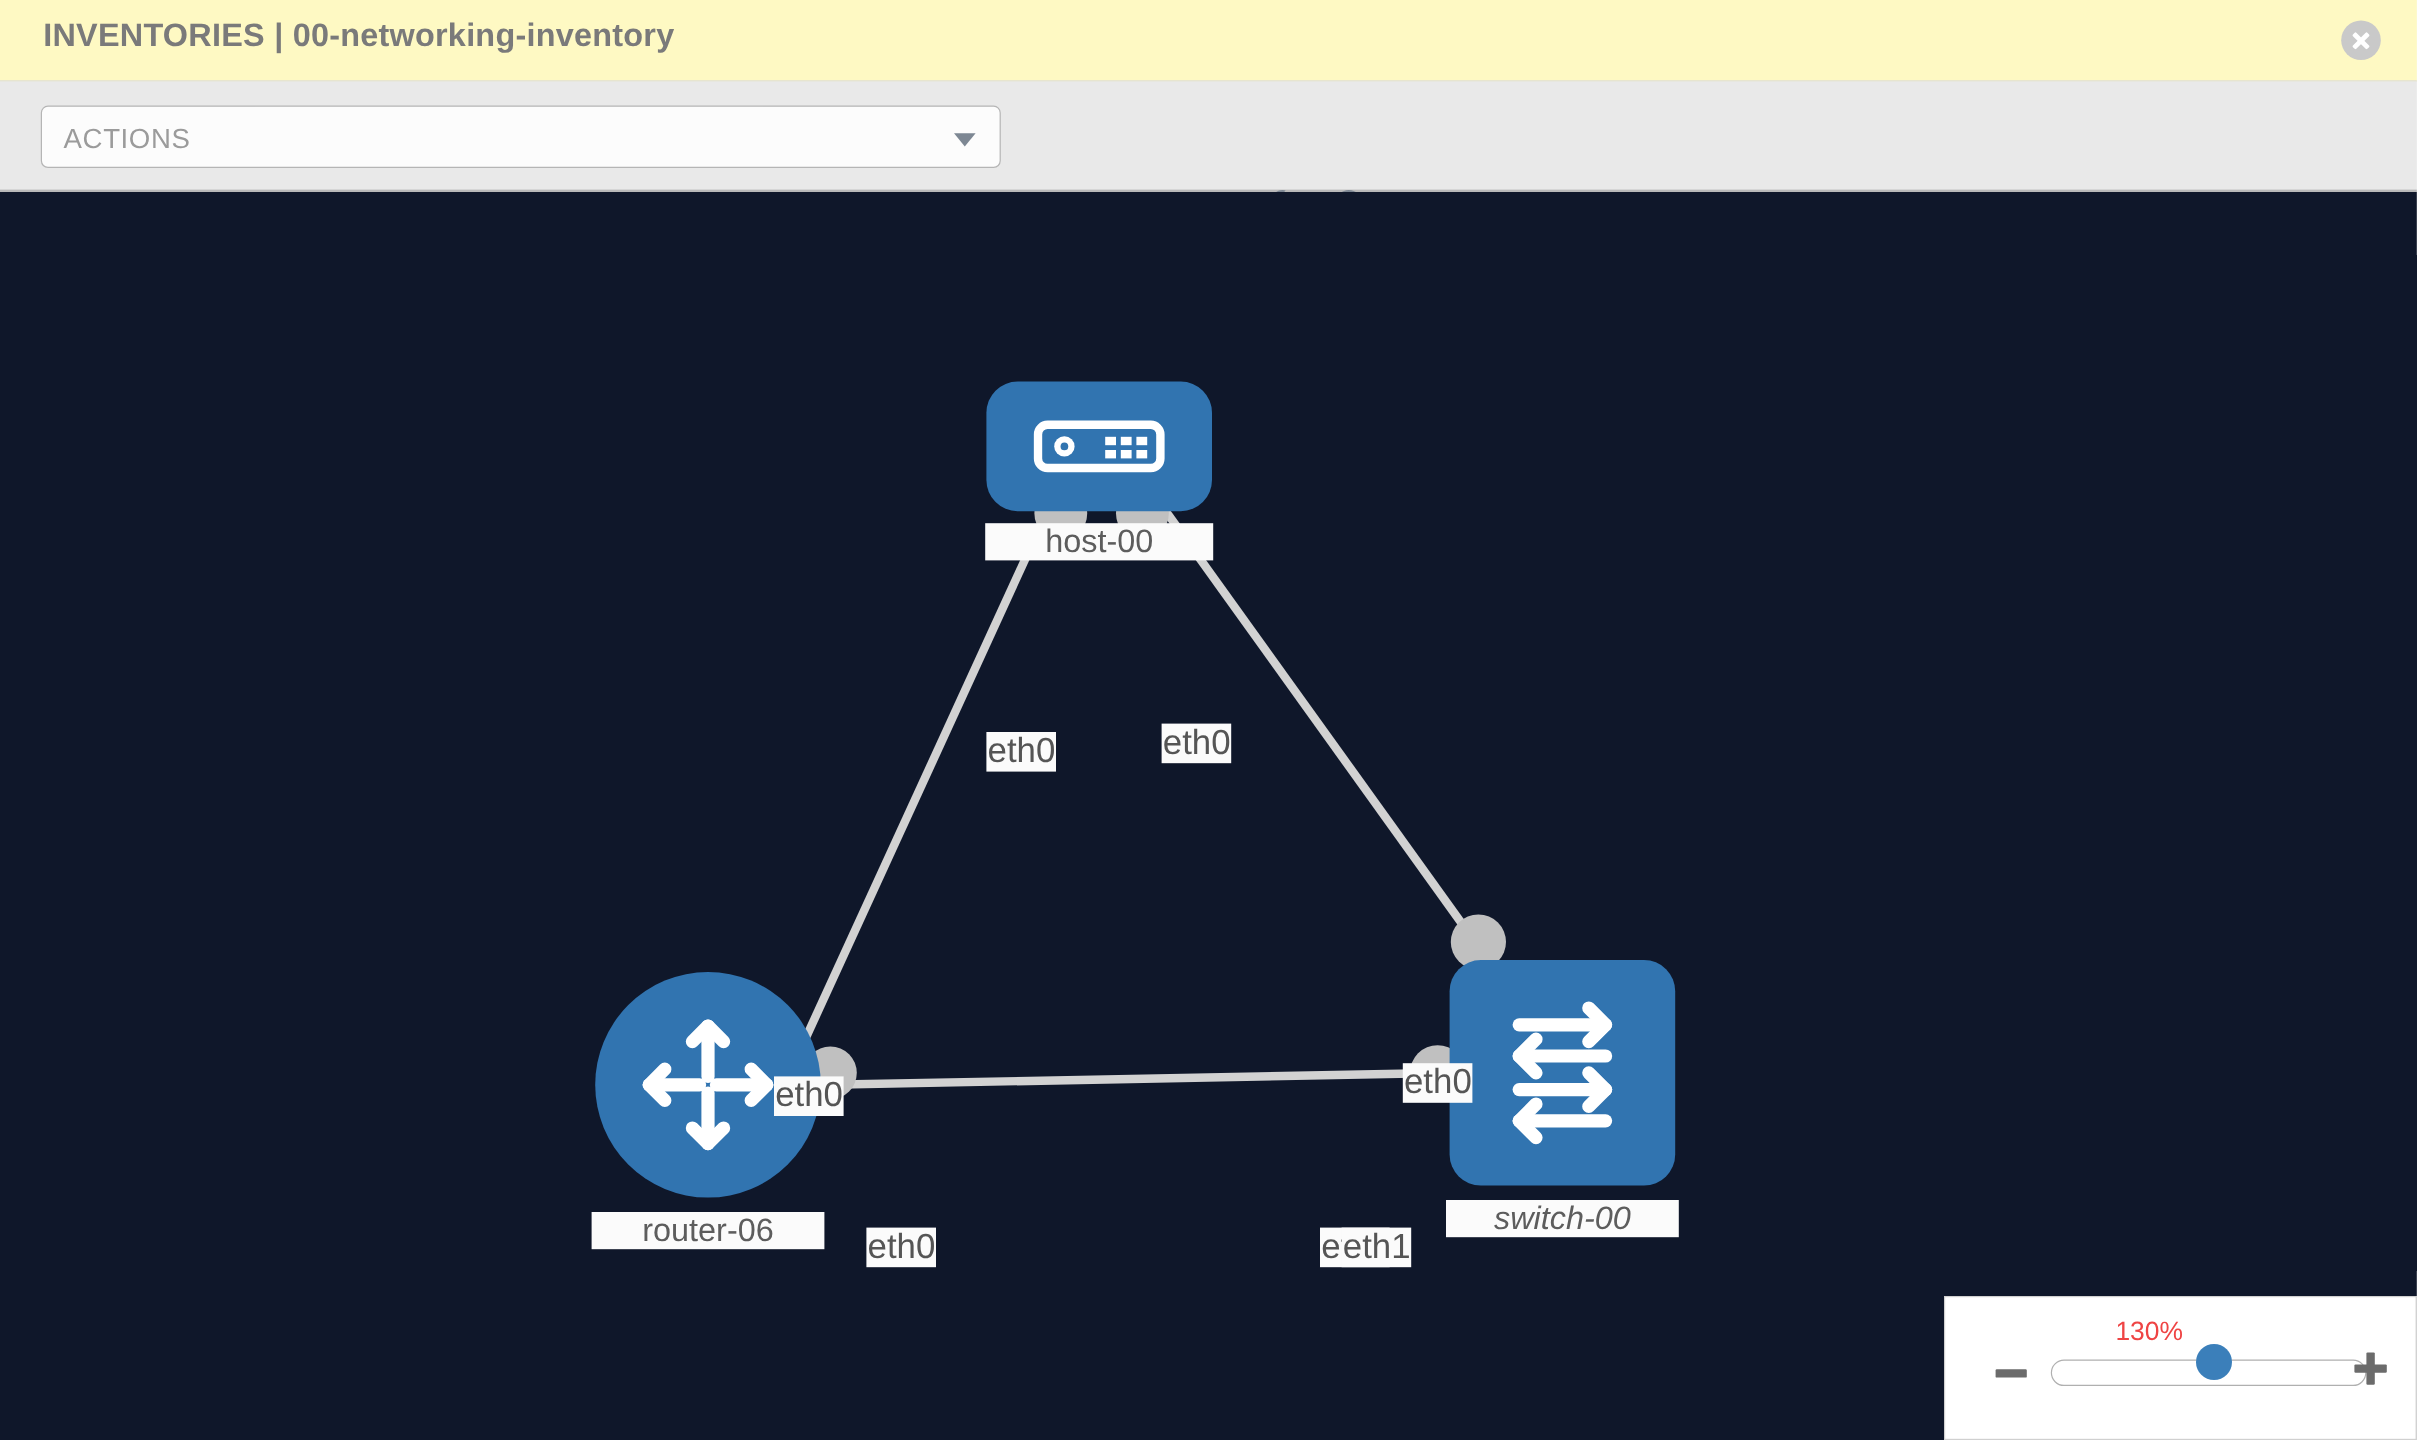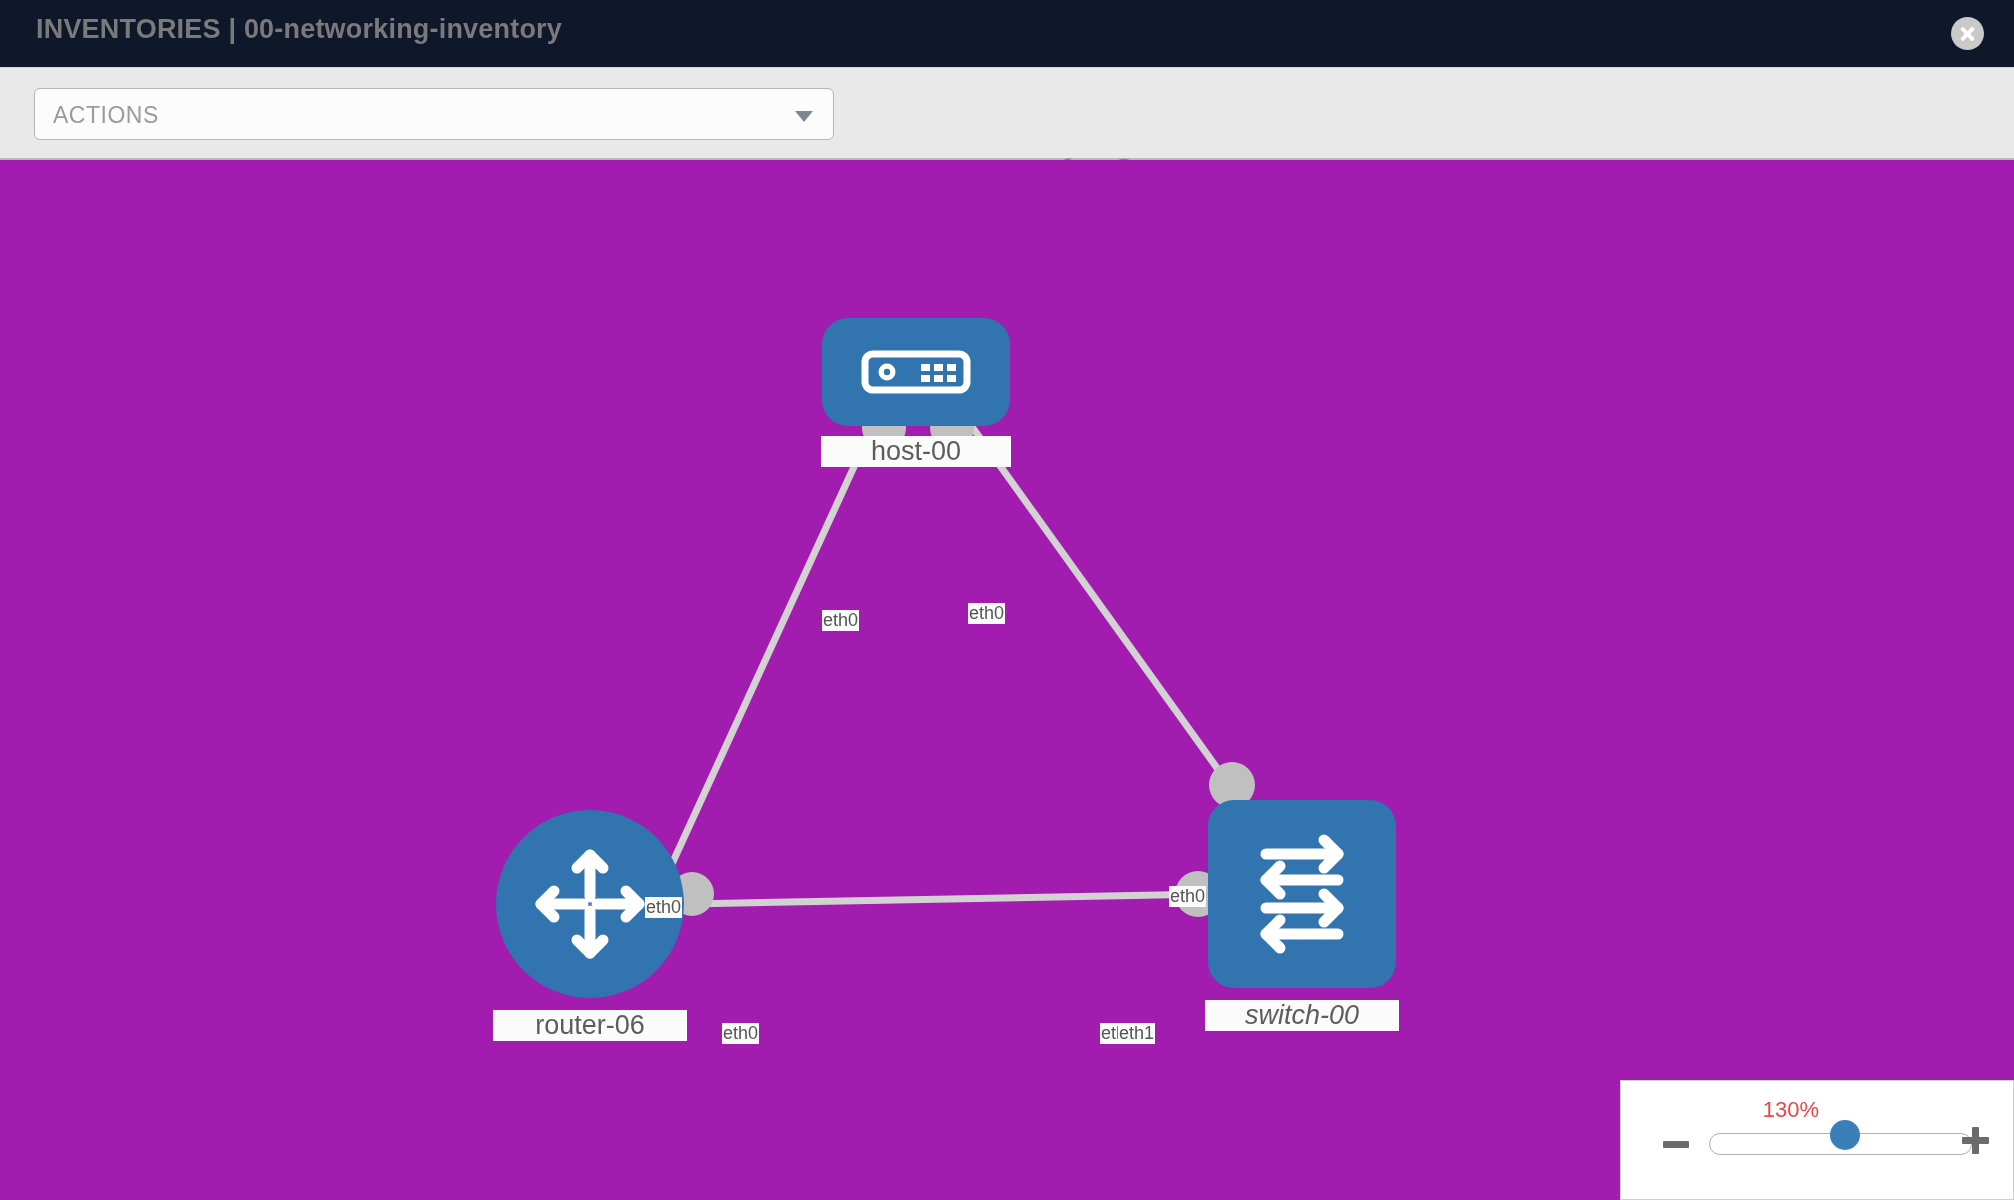--- a/index.html
+++ b/index.html
@@ -7,21 +7,21 @@
     width: 2014px; height: 1200px;
     font-family: "Liberation Sans", sans-serif;
     background: #ffffff;
     overflow: hidden;
   }
 
   
   .header {
     position: absolute; left: 0; top: 0;
     width: 2014px; height: 68px;
-    background: #0f172a;
+    background: #fef9c3;
     border-bottom: 1px solid #d7d7d7;
   }
   .header-title {
     position: absolute; left: 36px; top: 14px;
     font-size: 27px; font-weight: bold;
     color: #7a7a7a;
     letter-spacing: 0.2px;
     white-space: nowrap;
   }
   .close-icon {
@@ -75,21 +75,21 @@
     width: 44px; height: 44px;
     cursor: pointer;
   }
   #wrench-btn { left: 1040px; }
   #key-btn    { left: 1110px; }
 
   
   .canvas {
     position: absolute; left: 0; top: 160px;
     width: 2014px; height: 1040px;
-    background: #a21caf;
+    background: #0f172a;
     overflow: hidden;
     padding-left: 20px;
   }
   .topology-svg { position: absolute; left: 0; top: 0; }
 
   .node { position: absolute; }
   .node-shape {
     position: absolute;
     background: #3174b0;
     display: flex; align-items: center; justify-content: center;
@@ -122,21 +122,21 @@
   
   #node-switch { left: 1208px; top: 640px; }
   #node-switch .node-shape {
     left: 0; top: 0; width: 188px; height: 188px;
     border-radius: 26px;
   }
   #node-switch .node-label { left: -3px; top: 200px; width: 194px; font-style: italic; }
 
   .iface-label {
     position: absolute;
-    font-size: 18px; color: #555555;
+    font-size: 29px; color: #555555;
     background: #fbfbfb;
     white-space: nowrap;
     padding: 0 1px;
   }
 
   
   .zoom-panel {
     position: absolute; left: 1620px; top: 1080px;
     width: 394px; height: 120px;
     background: #ffffff;

